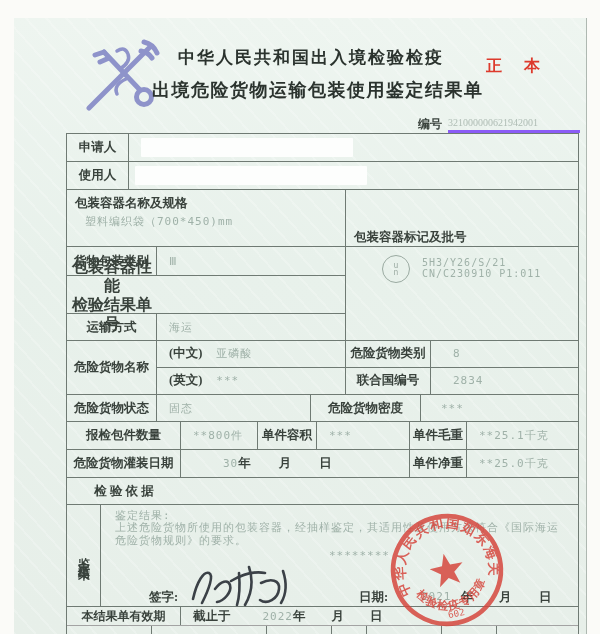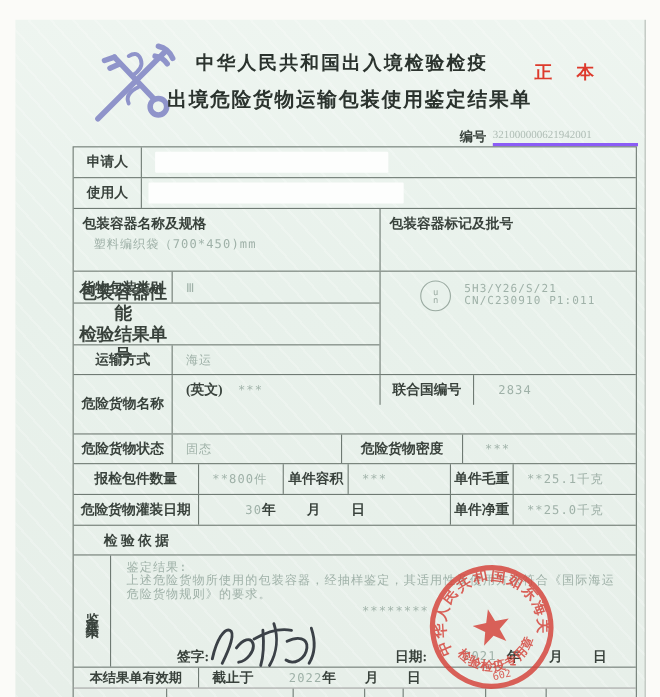--- a/index.html
+++ b/index.html
@@ -30,21 +30,21 @@
   #form{left:66px;top:133px;width:511px;border:1px solid #6f7a73;background:transparent;}
   .trow{display:flex;border-bottom:1px solid #6f7a73;box-sizing:border-box;}
   .trow:last-child{border-bottom:none;}
   .cell{box-sizing:border-box;border-right:1px solid #6f7a73;display:flex;
         align-items:center;justify-content:center;position:relative;}
   .cell:last-child{border-right:none;}
   .flex1{flex:1;}
   .lbl{font-weight:700;font-size:12.5px;color:#39423c;font-family:"Liberation Serif",serif;}
   .val{font-family:"DejaVu Sans Mono",monospace;font-size:11px;color:#9fb1a8;letter-spacing:1px;}
   .left{justify-content:flex-start;padding-left:12px;}
-  .topleft{align-items:flex-start;justify-content:flex-start;padding:5px 0 0 8px;}
+  .topleft{align-items:flex-end;justify-content:flex-start;padding:5px 0 0 8px;}
   .col{display:flex;flex-direction:column;}
   .subrow{display:flex;border-bottom:1px solid #6f7a73;box-sizing:border-box;}
   .subrow:last-child{border-bottom:none;}
   .two-line{text-align:center;line-height:1.2;}
   .redact{position:absolute;background:#fdfefd;border-radius:1px;}
   .vtext{writing-mode:vertical-rl;text-orientation:upright;letter-spacing:4px;}
   .gap{display:inline-block;}
   
   #concl-content{position:relative;padding:0;}
   .cpos{position:absolute;}
@@ -149,20 +149,32 @@
     </div>
   </div>
 
   <div class="trow" style="height:54px">
     <div class="cell" style="width:90px">
         <span class="lbl">危险货物名称</span>
       </div>
     <div class="col flex1">
       <div class="subrow" style="height:27px">
         <div class="cell left" style="width:189px">
+          <span class="lbl">(中文)</span>
+          <span class="val" style="margin-left:14px">亚磷酸</span>
+        </div>
+        <div class="cell" style="width:85px">
+            <span class="lbl">危险货物类别</span>
+          </div>
+        <div class="cell flex1 left" style="border-right:none;padding-left:22px">
+            <span class="val">8</span>
+          </div>
+      </div>
+      <div class="subrow" style="height:27px">
+        <div class="cell left" style="width:189px">
           <span class="lbl">(英文)</span>
           <span class="val" style="margin-left:14px">***</span>
         </div>
         <div class="cell" style="width:85px">
             <span class="lbl">联合国编号</span>
           </div>
         <div class="cell flex1 left" style="border-right:none;padding-left:22px">
             <span class="val">2834</span>
           </div>
       </div>
@@ -230,21 +242,21 @@
   </div>
 
   <div class="trow" style="height:102px">
     <div class="cell" style="width:34px">
         <span class="lbl vtext" style="font-size:12px">鉴定结果</span>
       </div>
     <div class="cell flex1" id="concl-content" style="border-right:none">
       <span class="cpos val" style="left:14px;top:3px">鉴定结果:</span>
       <span class="cpos val" style="left:14px;top:16px;width:452px;line-height:13px;display:block">上述危险货物所使用的包装容器，经抽样鉴定，其适用性及使用方法符合《国际海运危险货物规则》的要求。</span>
       <span class="cpos val" style="left:228px;top:44px">********</span>
-      <span class="cpos lbl" style="left:60px;top:84px">签字:</span>
+      <span class="cpos lbl" style="left:48px;top:84px">签字:</span>
       <svg class="cpos" id="sig-svg" style="left:86px;top:54px" width="110" height="52" viewBox="0 0 110 52" aria-label="孙海武">
         <g stroke="#3b4147" stroke-width="2.6" fill="none" stroke-linecap="round" stroke-linejoin="round">
           <path d="M6,40 C10,22 17,12 22,14 C27,16 22,30 15,44"></path>
           <path d="M28,30 C34,22 41,20 43,26 C45,33 37,42 30,43"></path>
           <path d="M52,14 C53,26 53,36 50,46"></path>
           <path d="M44,22 C56,15 68,12 78,14"></path>
           <path d="M62,8 C66,20 65,34 58,46"></path>
           <path d="M74,24 C84,19 93,21 92,30 C91,40 80,46 73,41"></path>
           <path d="M96,12 C100,24 100,34 94,44"></path>
         </g>

